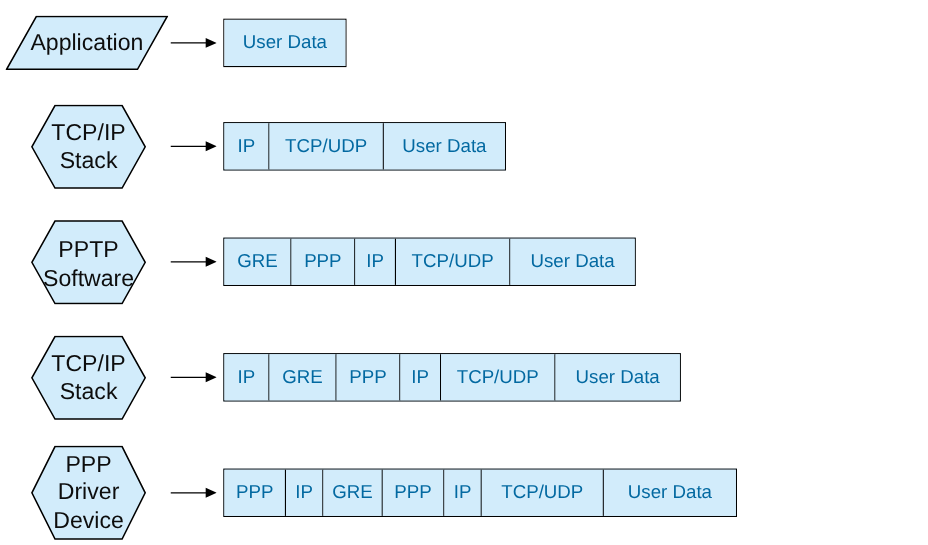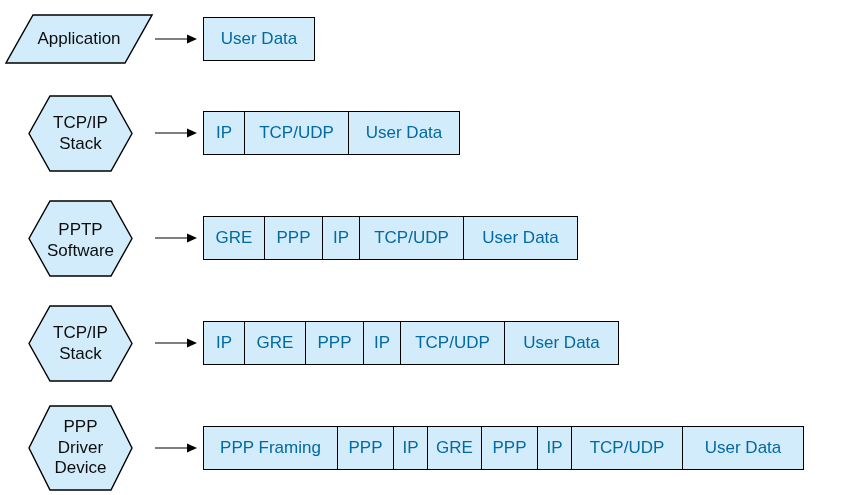--- a/index.html
+++ b/index.html
@@ -38,21 +38,21 @@
   .shape-label {
     position: absolute;
     left: 0;
     top: 0;
     width: 100%;
     height: 100%;
     display: flex;
     flex-direction: column;
     align-items: center;
     justify-content: center;
-    font-size: 17px;
+    font-size: 21px;
     color: #0d0d0d;
     line-height: 1.22;
     text-align: center;
     pointer-events: none;
     white-space: nowrap;
   }
   .shape-label span { display: block; }
 
   
   .arrow {
@@ -175,21 +175,20 @@
           <span>PPP</span>
           <span>Driver</span>
           <span>Device</span>
         </div>
       </div>
       <svg class="arrow" width="42" height="14" viewBox="0 0 42 14" style="left: 155px; top: 441px;">
         <line x1="0" y1="7" x2="33" y2="7" stroke="#000000" stroke-width="1.2"></line>
         <polygon points="32,2.5 42,7 32,11.5" fill="#000000"></polygon>
       </svg>
       <div class="packet" style="left: 203px; top: 426px; height: 44px; background: rgb(210, 236, 251); border-color: rgb(0, 0, 0);">
-        <div class="cell" style="width: 134px; background: rgb(210, 236, 251); border-right-color: rgb(0, 0, 0);">PPP Framing</div>
         <div class="cell" style="width: 56px; background: rgb(210, 236, 251); border-right-color: rgb(0, 0, 0);">PPP</div>
         <div class="cell" style="width: 34px; background: rgb(210, 236, 251); border-right-color: rgb(0, 0, 0);">IP</div>
         <div class="cell" style="width: 54px; background: rgb(210, 236, 251); border-right-color: rgb(0, 0, 0);">GRE</div>
         <div class="cell" style="width: 56px; background: rgb(210, 236, 251); border-right-color: rgb(0, 0, 0);">PPP</div>
         <div class="cell" style="width: 34px; background: rgb(210, 236, 251); border-right-color: rgb(0, 0, 0);">IP</div>
         <div class="cell" style="width: 111px; background: rgb(210, 236, 251); border-right-color: rgb(0, 0, 0);">TCP/UDP</div>
         <div class="cell" style="width: 120px; background: rgb(210, 236, 251); border-right-color: rgb(0, 0, 0);">User Data</div>
       </div>
     </div>
   </div>

